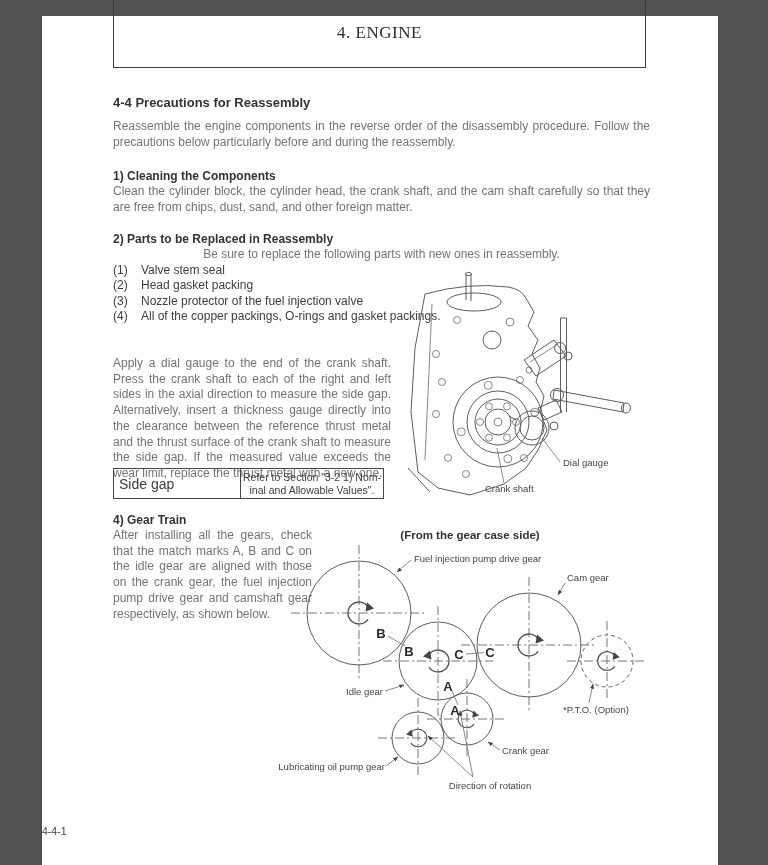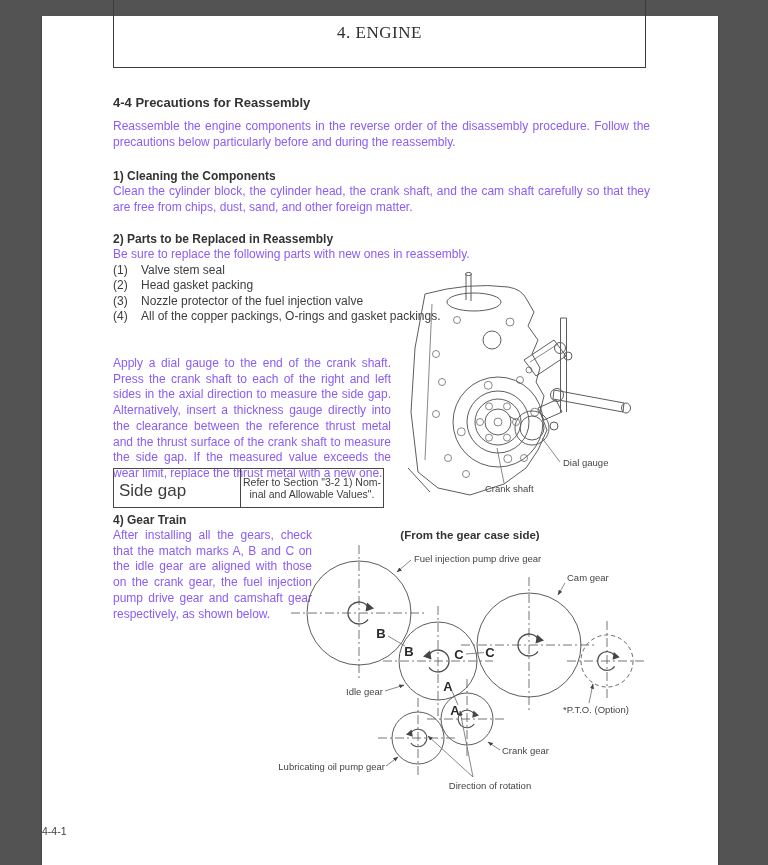--- a/index.html
+++ b/index.html
@@ -6,32 +6,32 @@
   html,body { width:768px; height:865px; overflow:hidden; }
   body { background:#535353; font-family:"Liberation Sans", sans-serif; color:#3a3a3a; position:relative; }
   .page { position:absolute; left:42px; width:676px; background:#ffffff; }
   .page1 { top:16px; height:851px; box-shadow:0 1px 2px rgba(0,0,0,.35); }
   .page2 { top:858px; height:7px; }
 
   .title-box { position:absolute; left:71px; top:-20px; width:533px; height:72px; border:1px solid #3c3c3c; }
   .doc-title { display:block; margin-top:26px; text-align:center; font-family:"Liberation Serif", serif; font-size:17px; letter-spacing:.5px; color:#2e2e2e; }
 
   .h-main { position:absolute; left:71px; top:79px; font-size:13px; font-weight:bold; color:#333; }
-  .body-text { font-size:12px; line-height:15.7px; text-align:justify; color:#8b5cf6; }
+  .body-text { font-size:12px; line-height:15.7px; text-align:justify; color:#737373; }
   .p-intro { position:absolute; left:71px; top:103px; width:537px; }
   .h-sec { position:absolute; left:71px; font-size:12px; font-weight:bold; color:#333; }
   .s1-h { top:153px; } .s1-p { position:absolute; left:71px; top:168px; width:537px; }
-  .s2-h { top:216px; } .s2-lead { position:absolute; left:71px; top:231px; width:537px; text-align:left; }
+  .s2-h { top:216px; } .s2-lead { position:absolute; left:71px; top:231px; width:537px; text-align:center; }
   .s2-list { position:absolute; left:71px; top:247px; width:400px; }
   .s2-item { display:flex; font-size:12px; line-height:15.4px; color:#3d3d3d; }
   .s2-item .num { width:28px; flex:0 0 28px; }
   .s3-h { top:325px; } .s3-p { position:absolute; left:71px; top:340px; width:278px; }
   .gap-table { position:absolute; left:71px; top:452px; width:271px; border-collapse:collapse; }
   .gap-table td { border:1px solid #474747; }
-  .gap-table .c1 { width:127px; font-size:17px; padding:12px 0 6px 5px; color:#3d3d3d; }
+  .gap-table .c1 { width:127px; font-size:14px; padding:6px 0 6px 5px; color:#3d3d3d; }
   .gap-table .c2 { font-size:10.5px; line-height:12.5px; text-align:center; padding:2px 1px; color:#3d3d3d; }
   .s4-h { top:497px;text-align:center; } .s4-p { position:absolute; left:71px; top:512px; width:199px; }
 
   .fig1 { position:absolute; left:366px; top:246px; width:262px; height:240px; }
   .fig2 { position:absolute; left:243px; top:503px; width:405px; height:285px; }
   svg { overflow:visible; }
   .ln { stroke:#5d5d5d; stroke-width:1; fill:none; }
   .lnthin { stroke:#6a6a6a; stroke-width:.8; fill:none; }
   .cl { stroke:#666; stroke-width:.9; fill:none; stroke-dasharray:9 3 2 3; }
   .dash { stroke:#666; stroke-width:1; fill:none; stroke-dasharray:4 3; }

